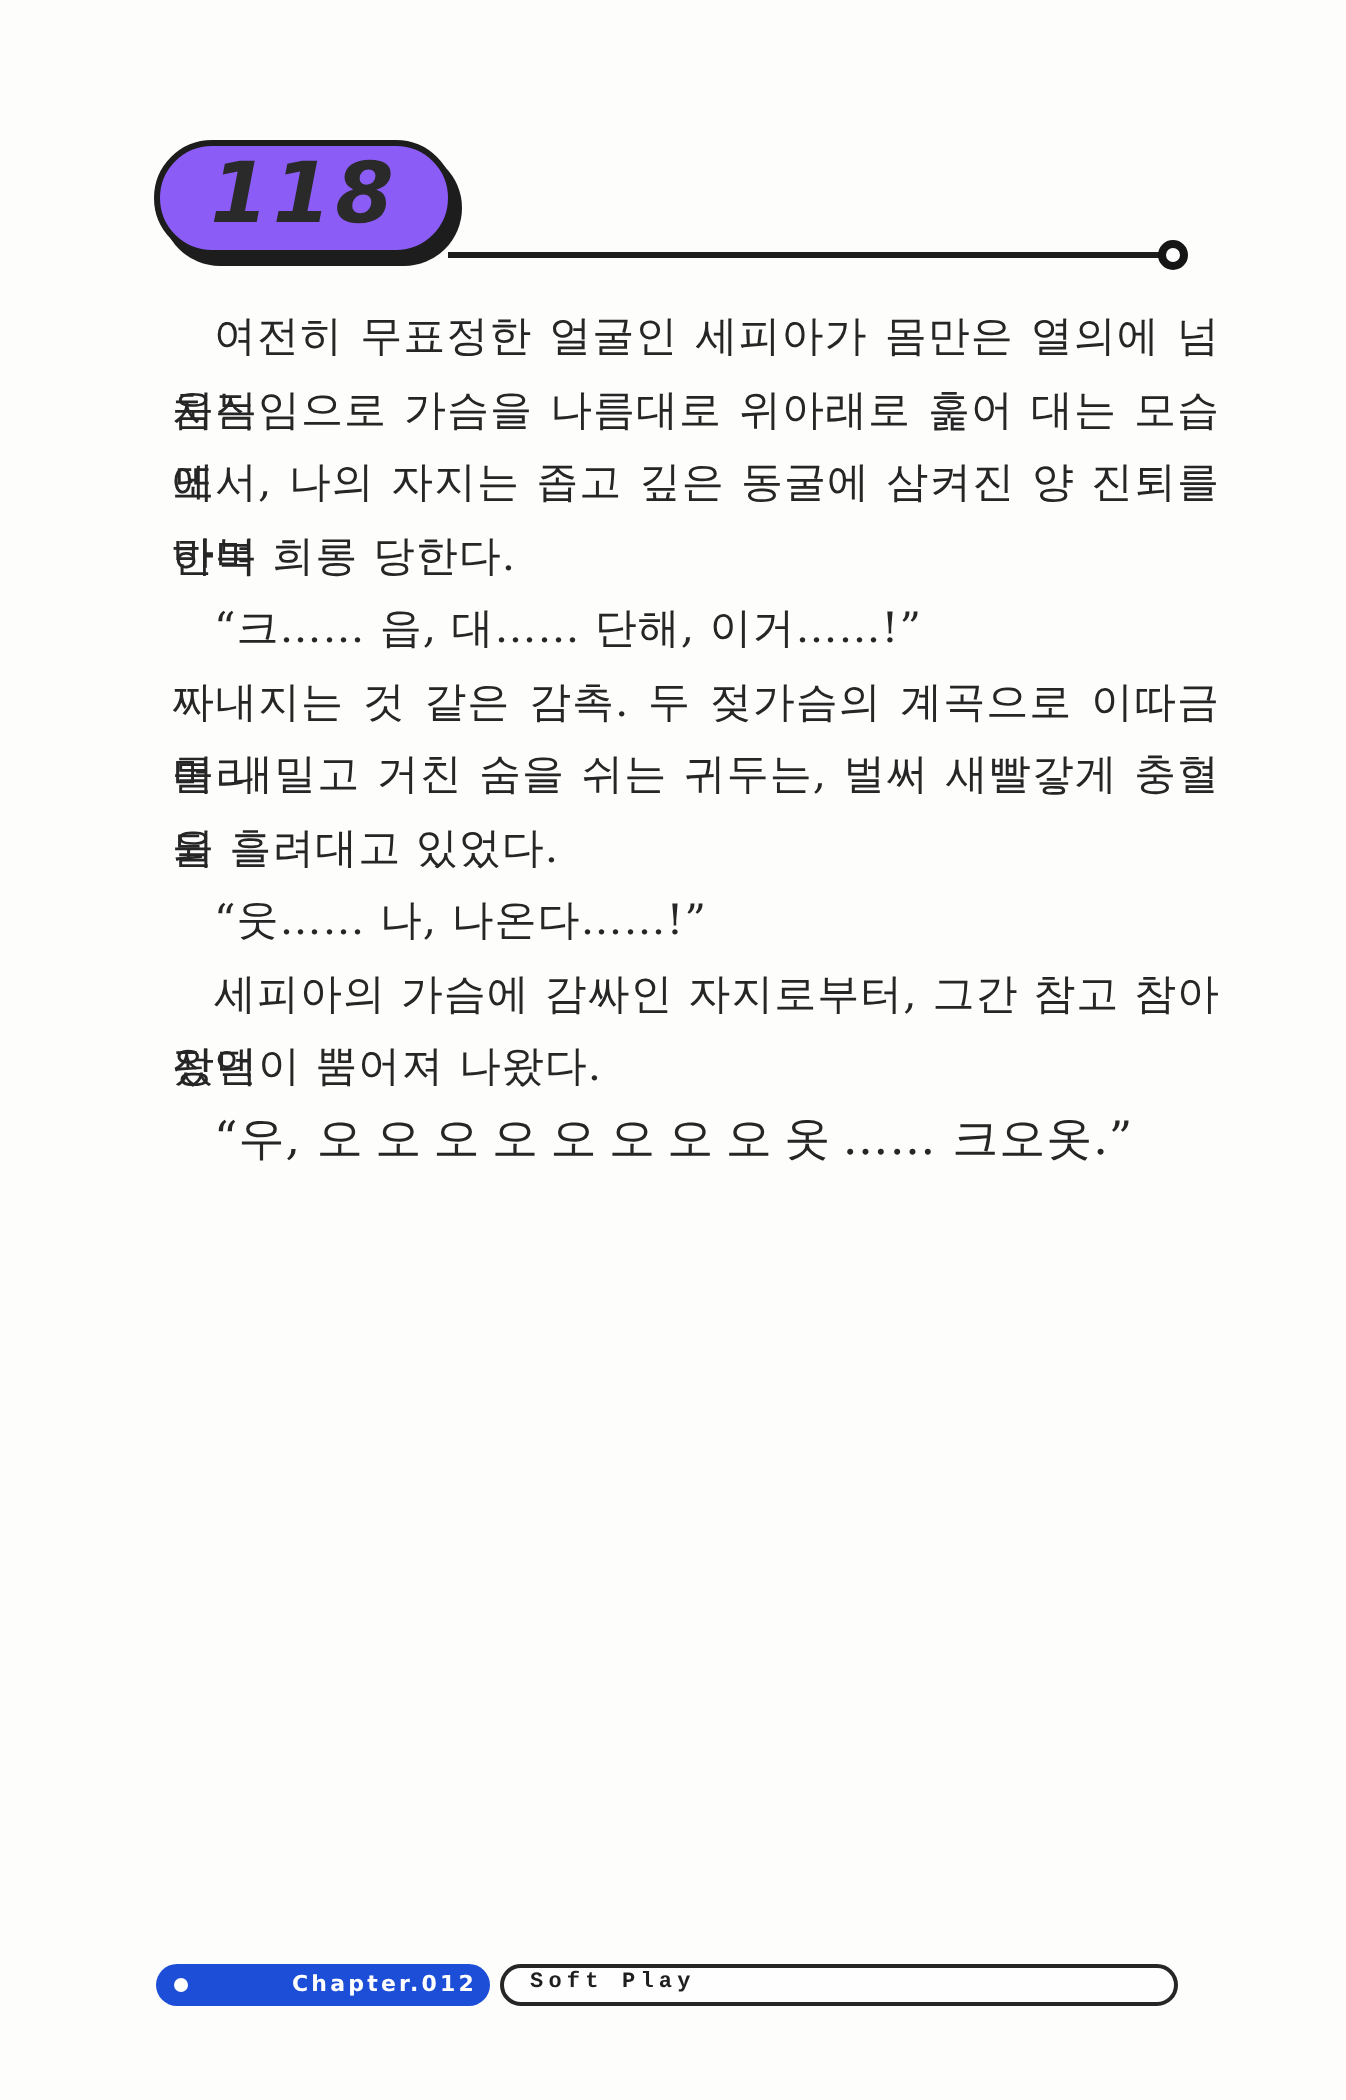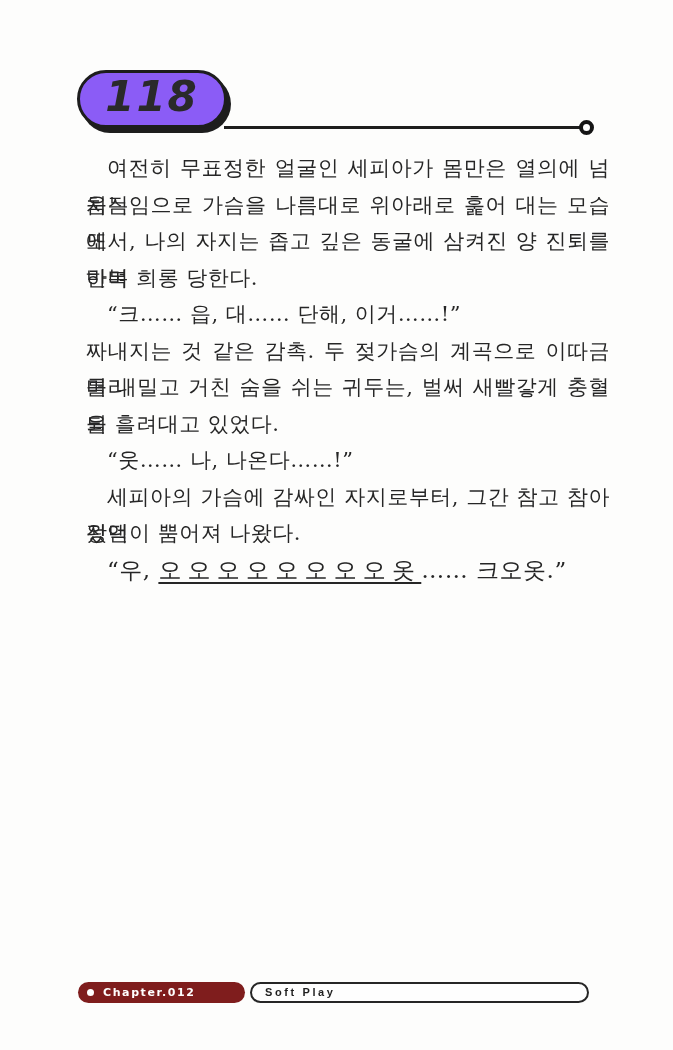--- a/index.html
+++ b/index.html
@@ -79,38 +79,38 @@
   .line.indent { text-indent: 21px; }
   .line.justify {
     text-align: justify;
     text-align-last: justify;
   }
   .line.large {
     font-size: 23px;
   }
   .underline-spaced {
     letter-spacing: 0.27em;
-    text-decoration: underline;
     text-decoration-thickness: 1.5px;
     text-underline-offset: 4px;
   }
 
   
   .chapter-pill {
     position: absolute;
     left: 78px;
     top: 982px;
     width: 167px;
     height: 21px;
-    background: #7f1d1d;
+    background: #1d4ed8;
     border-radius: 11px;
     display: flex;
     align-items: center;
     box-sizing: border-box;
     padding-left: 9px;
+    gap: 43px;
   }
   .chapter-pill .dot {
     width: 7px;
     height: 7px;
     background: #ffffff;
     border-radius: 50%;
     margin-right: 9px;
     flex: 0 0 auto;
   }
   .chapter-pill .label {
@@ -131,21 +131,21 @@
     background: #fefefe;
     border: 2px solid #262626;
     border-radius: 11px;
     box-sizing: border-box;
     display: flex;
     align-items: center;
     padding-left: 13px;
   }
   .section-pill .label {
     color: #1f1f1f;
-    font-family: Liberation Sans, sans-serif;
+    font-family: Liberation Mono, monospace;
     font-size: 11px;
     font-weight: bold;
     letter-spacing: 2.6px;
     line-height: 1;
     transform: translateY(-0.5px);
   }
 </style>
 </head>
 <body>
 

